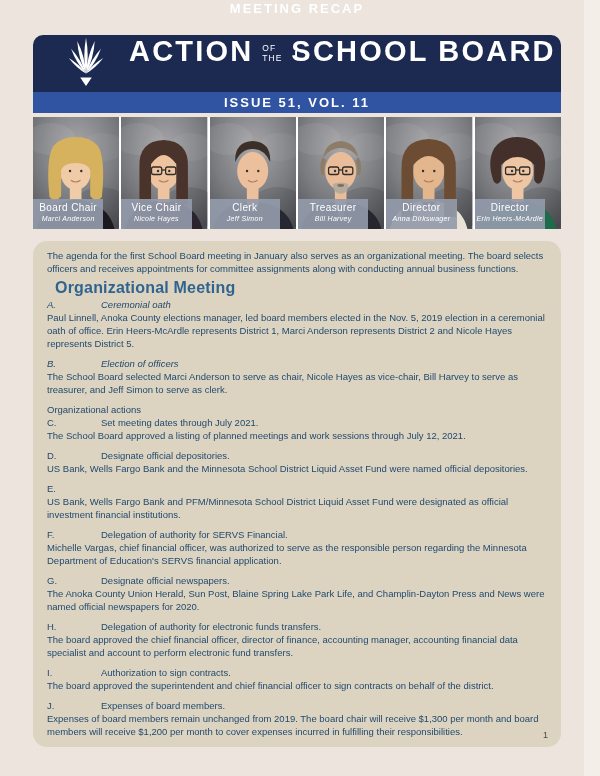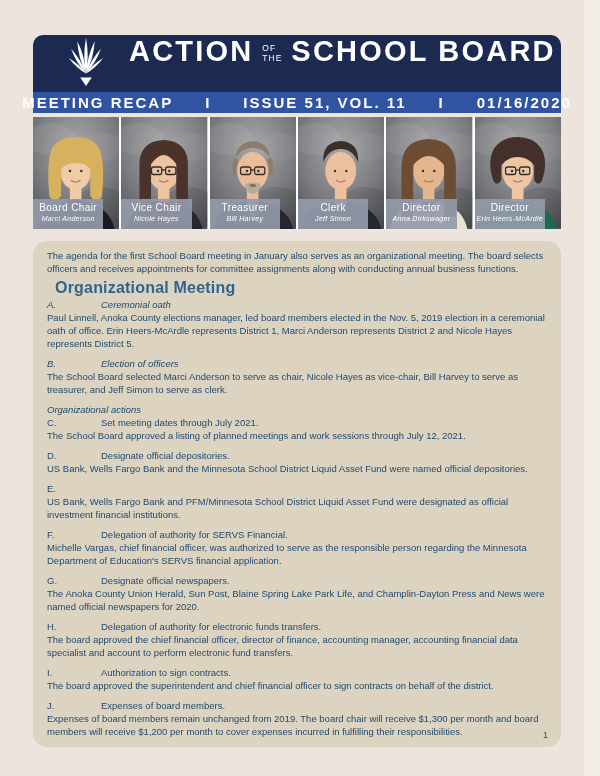--- a/index.html
+++ b/index.html
@@ -17,21 +17,21 @@
     display:flex;align-items:flex-start;gap:14px;padding-left:24px;box-sizing:border-box;
   }
   .logo svg{width:58px;height:54px;display:block;margin-top:-1px}
   .title-row{flex:1;display:flex;align-items:center;justify-content:center;gap:9px;color:#fff;padding-right:14px}
   .t-big{font-size:29px;font-weight:700;letter-spacing:2.2px;white-space:nowrap}
   .t-ofthe{display:flex;flex-direction:column;font-size:8.5px;font-weight:400;letter-spacing:1px;line-height:1.1;margin-top:4px}
 
   
   .meta-bar{
     background:var(--bar-blue,#3053a2);height:21px;display:flex;align-items:center;justify-content:center;
-    gap:32px;color:#fff;font-size:15px;font-weight:700;letter-spacing:2px;white-space:nowrap;
+    gap:32px;color:#fff;font-size:13px;font-weight:700;letter-spacing:2px;white-space:nowrap;flex-direction:column;
   }
 
   
   .photo-row{display:flex;gap:2px;margin-top:4px;height:112px;background:#fff}
   .member{flex:1;margin:0;position:relative;overflow:hidden}
   .member .photo, .member svg{display:block;width:100%;height:112px}
   .cap{
     position:absolute;left:0;right:16px;bottom:0;height:30px;box-sizing:border-box;padding-top:3px;
     background:var(--caption-bg,rgba(146,154,170,0.92));color:#fff;text-align:center;
   }
@@ -47,21 +47,21 @@
   .content p{margin:0}
   .main-heading{
     color:var(--heading-blue,#30648f);font-size:16px;font-weight:700;letter-spacing:.2px;
     margin:3px 0 1px 8px;line-height:19px;
   }
   .sec{margin-top:7px}
   .sec.first{margin-top:0}
   .sec-head{display:flex}
   .sec-letter{display:inline-block;width:54px;flex:none}
   .it{font-style:italic}
-  .sub-heading{font-style:italic;margin-top:7px}
+  .sub-heading{margin-top:7px}
   .page-num{position:absolute;right:13px;bottom:5px;font-size:9px;color:#4a4a4a}
 </style>
 </head>
 <body>
 
 <div class="page-edge"></div>
 
 <div class="main-col">
 
   <header class="masthead">
@@ -157,20 +157,50 @@
         </div>
         <figcaption class="cap">
           <div class="role">Vice Chair</div>
           <div class="name">Nicole Hayes</div>
         </figcaption>
       </figure>
       <figure class="member">
         <div class="photo">
           <svg viewBox="0 0 89 112" xmlns="http://www.w3.org/2000/svg" preserveAspectRatio="none">
             <defs>
+              <radialGradient id="g3" cx="50%" cy="28%" r="85%">
+                <stop offset="0%" stop-color="#a7a7aa"></stop>
+                <stop offset="55%" stop-color="#7b7c80"></stop>
+                <stop offset="100%" stop-color="#4f5055"></stop>
+              </radialGradient>
+            </defs>
+            <rect width="89" height="112" fill="url(#g3)"></rect>
+            <ellipse cx="18" cy="22" rx="26" ry="16" fill="#fff" opacity="0.07"></ellipse>
+            <ellipse cx="72" cy="30" rx="22" ry="14" fill="#fff" opacity="0.05"></ellipse>
+            <ellipse cx="70" cy="92" rx="30" ry="22" fill="#000" opacity="0.10"></ellipse>
+            <rect x="38" y="66" width="12" height="22" rx="3" fill="#ecc09c"></rect>
+            <polygon points="33,87 55,87 44,109" fill="#f1f0ec"></polygon>
+            <path d="M3,112 Q7,93 28,87 L37,85 Q40,92 44,96 Q48,92 51,85 L60,87 Q81,93 86,112 Z" fill="#252830"></path>
+            <polygon points="41.5,88 46.5,88 47.5,98 44,104 40.5,98" fill="#2c3140"></polygon>
+            <ellipse cx="44" cy="54" rx="16" ry="19" fill="#ecc09c"></ellipse>
+            <circle cx="38.2" cy="54" r="1.25" fill="#33322f"></circle>
+            <circle cx="49.8" cy="54" r="1.25" fill="#33322f"></circle>
+            <path d="M39.5,63.5 Q44,66.5 48.5,63.5" stroke="#b07a60" stroke-width="1.2" fill="none" stroke-linecap="round"></path>
+            <path d="M26,45 Q25,25 44,24 Q63,25 62,45 Q56,32 44,32 Q32,32 26,45 Z" fill="#3b3029" fill-rule="evenodd"></path>
+          </svg>
+        </div>
+        <figcaption class="cap">
+          <div class="role">Clerk</div>
+          <div class="name">Jeff Simon</div>
+        </figcaption>
+      </figure>
+      <figure class="member">
+        <div class="photo">
+          <svg viewBox="0 0 89 112" xmlns="http://www.w3.org/2000/svg" preserveAspectRatio="none">
+            <defs>
               <radialGradient id="g2" cx="50%" cy="28%" r="85%">
                 <stop offset="0%" stop-color="#a7a7aa"></stop>
                 <stop offset="55%" stop-color="#7b7c80"></stop>
                 <stop offset="100%" stop-color="#4f5055"></stop>
               </radialGradient>
             </defs>
             <rect width="89" height="112" fill="url(#g2)"></rect>
             <ellipse cx="18" cy="22" rx="26" ry="16" fill="#fff" opacity="0.07"></ellipse>
             <ellipse cx="72" cy="30" rx="22" ry="14" fill="#fff" opacity="0.05"></ellipse>
             <ellipse cx="70" cy="92" rx="30" ry="22" fill="#000" opacity="0.10"></ellipse>
@@ -193,50 +223,20 @@
         </div>
         <figcaption class="cap">
           <div class="role">Treasurer</div>
           <div class="name">Bill Harvey</div>
         </figcaption>
       </figure>
       <figure class="member">
         <div class="photo">
           <svg viewBox="0 0 89 112" xmlns="http://www.w3.org/2000/svg" preserveAspectRatio="none">
             <defs>
-              <radialGradient id="g3" cx="50%" cy="28%" r="85%">
-                <stop offset="0%" stop-color="#a7a7aa"></stop>
-                <stop offset="55%" stop-color="#7b7c80"></stop>
-                <stop offset="100%" stop-color="#4f5055"></stop>
-              </radialGradient>
-            </defs>
-            <rect width="89" height="112" fill="url(#g3)"></rect>
-            <ellipse cx="18" cy="22" rx="26" ry="16" fill="#fff" opacity="0.07"></ellipse>
-            <ellipse cx="72" cy="30" rx="22" ry="14" fill="#fff" opacity="0.05"></ellipse>
-            <ellipse cx="70" cy="92" rx="30" ry="22" fill="#000" opacity="0.10"></ellipse>
-            <rect x="38" y="66" width="12" height="22" rx="3" fill="#ecc09c"></rect>
-            <polygon points="33,87 55,87 44,109" fill="#f1f0ec"></polygon>
-            <path d="M3,112 Q7,93 28,87 L37,85 Q40,92 44,96 Q48,92 51,85 L60,87 Q81,93 86,112 Z" fill="#252830"></path>
-            <polygon points="41.5,88 46.5,88 47.5,98 44,104 40.5,98" fill="#2c3140"></polygon>
-            <ellipse cx="44" cy="54" rx="16" ry="19" fill="#ecc09c"></ellipse>
-            <circle cx="38.2" cy="54" r="1.25" fill="#33322f"></circle>
-            <circle cx="49.8" cy="54" r="1.25" fill="#33322f"></circle>
-            <path d="M39.5,63.5 Q44,66.5 48.5,63.5" stroke="#b07a60" stroke-width="1.2" fill="none" stroke-linecap="round"></path>
-            <path d="M26,45 Q25,25 44,24 Q63,25 62,45 Q56,32 44,32 Q32,32 26,45 Z" fill="#3b3029" fill-rule="evenodd"></path>
-          </svg>
-        </div>
-        <figcaption class="cap">
-          <div class="role">Clerk</div>
-          <div class="name">Jeff Simon</div>
-        </figcaption>
-      </figure>
-      <figure class="member">
-        <div class="photo">
-          <svg viewBox="0 0 89 112" xmlns="http://www.w3.org/2000/svg" preserveAspectRatio="none">
-            <defs>
               <radialGradient id="g4" cx="50%" cy="28%" r="85%">
                 <stop offset="0%" stop-color="#a7a7aa"></stop>
                 <stop offset="55%" stop-color="#7b7c80"></stop>
                 <stop offset="100%" stop-color="#4f5055"></stop>
               </radialGradient>
             </defs>
             <rect width="89" height="112" fill="url(#g4)"></rect>
             <ellipse cx="18" cy="22" rx="26" ry="16" fill="#fff" opacity="0.07"></ellipse>
             <ellipse cx="72" cy="30" rx="22" ry="14" fill="#fff" opacity="0.05"></ellipse>
             <ellipse cx="70" cy="92" rx="30" ry="22" fill="#000" opacity="0.10"></ellipse>

